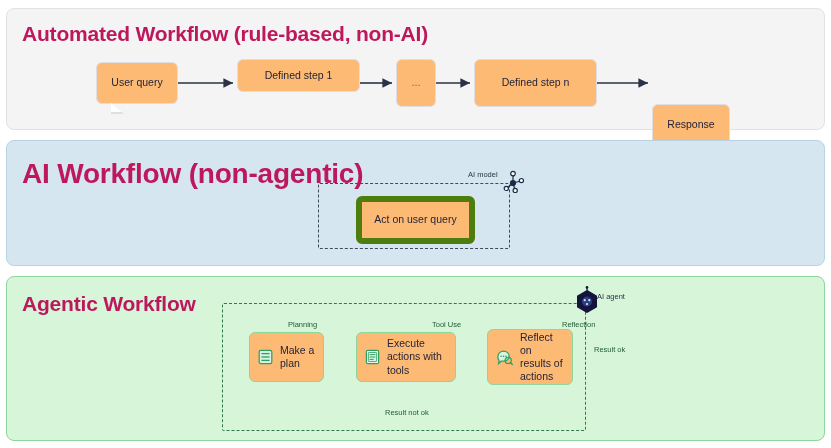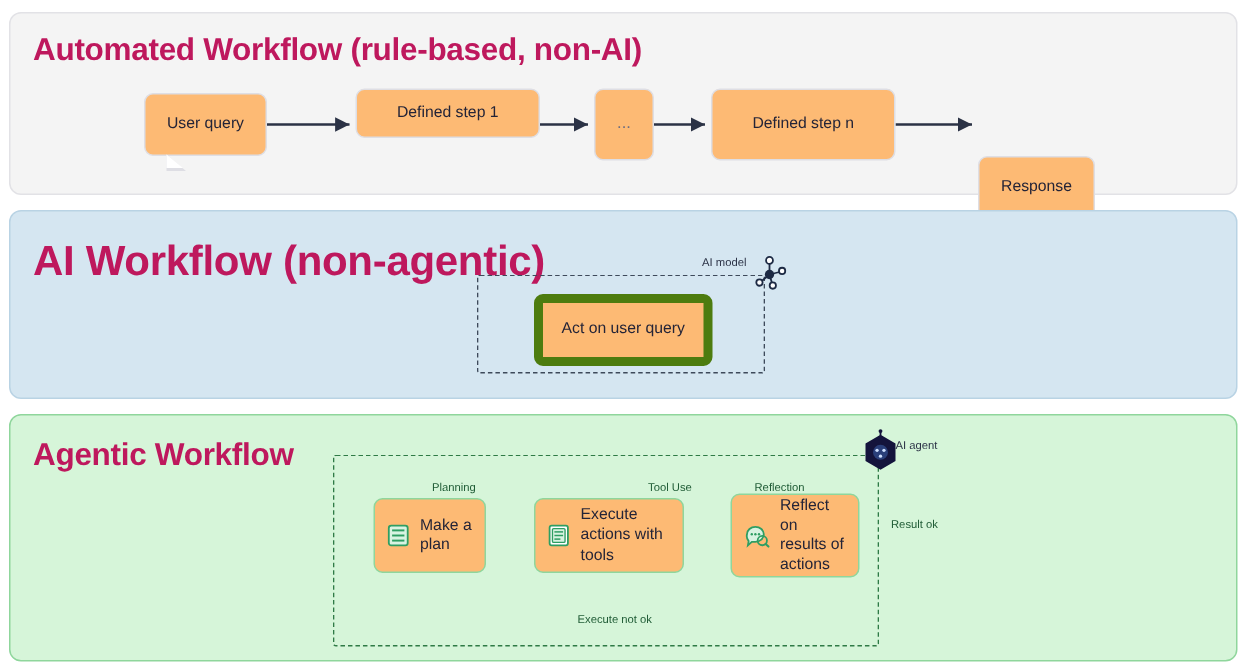--- a/index.html
+++ b/index.html
@@ -261,24 +261,24 @@
           <circle cx="12.2" cy="11.4" r="3.1" fill="none" stroke="#2f9e63" stroke-width="1.2"></circle>
           <line x1="14.4" y1="13.6" x2="16.3" y2="15.4" stroke="#2f9e63" stroke-width="1.4" stroke-linecap="round"></line>
         </svg>
       </span>
       <span class="ntext">Reflect on results of actions</span>
     </span>
   </div>
 
   <div class="mini-label green" style="left:288px; top:320px;">Planning</div>
   <div class="mini-label green" style="left:432px; top:320px;">Tool Use</div>
-  <div class="mini-label green" style="left:503px; top:320px;text-align:right;">Reflection</div>
+  <div class="mini-label green" style="left:562px; top:320px;text-align:right;">Reflection</div>
 
   <div class="mini-label green" style="left:594px; top:345px;">Result ok</div>
-  <div class="mini-label green" style="left:381px; top:408px; background:#d6f5d9; padding:0 4px;">Execute not ok</div>
+  <div class="mini-label green" style="left:381px; top:408px; background:#d6f5d9; padding:0 4px;">Result not ok</div>
 
   <div class="mini-label" style="left:597px; top:292px;">AI agent</div>
   <span class="icon-box" style="position:absolute; left:575px; top:289px;">
     <svg width="24" height="26" viewBox="0 0 24 26">
       <polygon points="12,1.6 21.4,7 21.4,18 12,23.4 2.6,18 2.6,7" fill="#14143c" stroke="#14143c" stroke-width="1.2"></polygon>
       <circle cx="12" cy="12.5" r="5" fill="#2a3f7a"></circle>
       <circle cx="9.7" cy="11.2" r="1.1" fill="#cfe0ff"></circle>
       <circle cx="14.3" cy="11.2" r="1.1" fill="#cfe0ff"></circle>
       <circle cx="12" cy="15.1" r="1.1" fill="#cfe0ff"></circle>
       <line x1="12" y1="1.6" x2="12" y2="-1.4" stroke="#14143c" stroke-width="1.2"></line>

